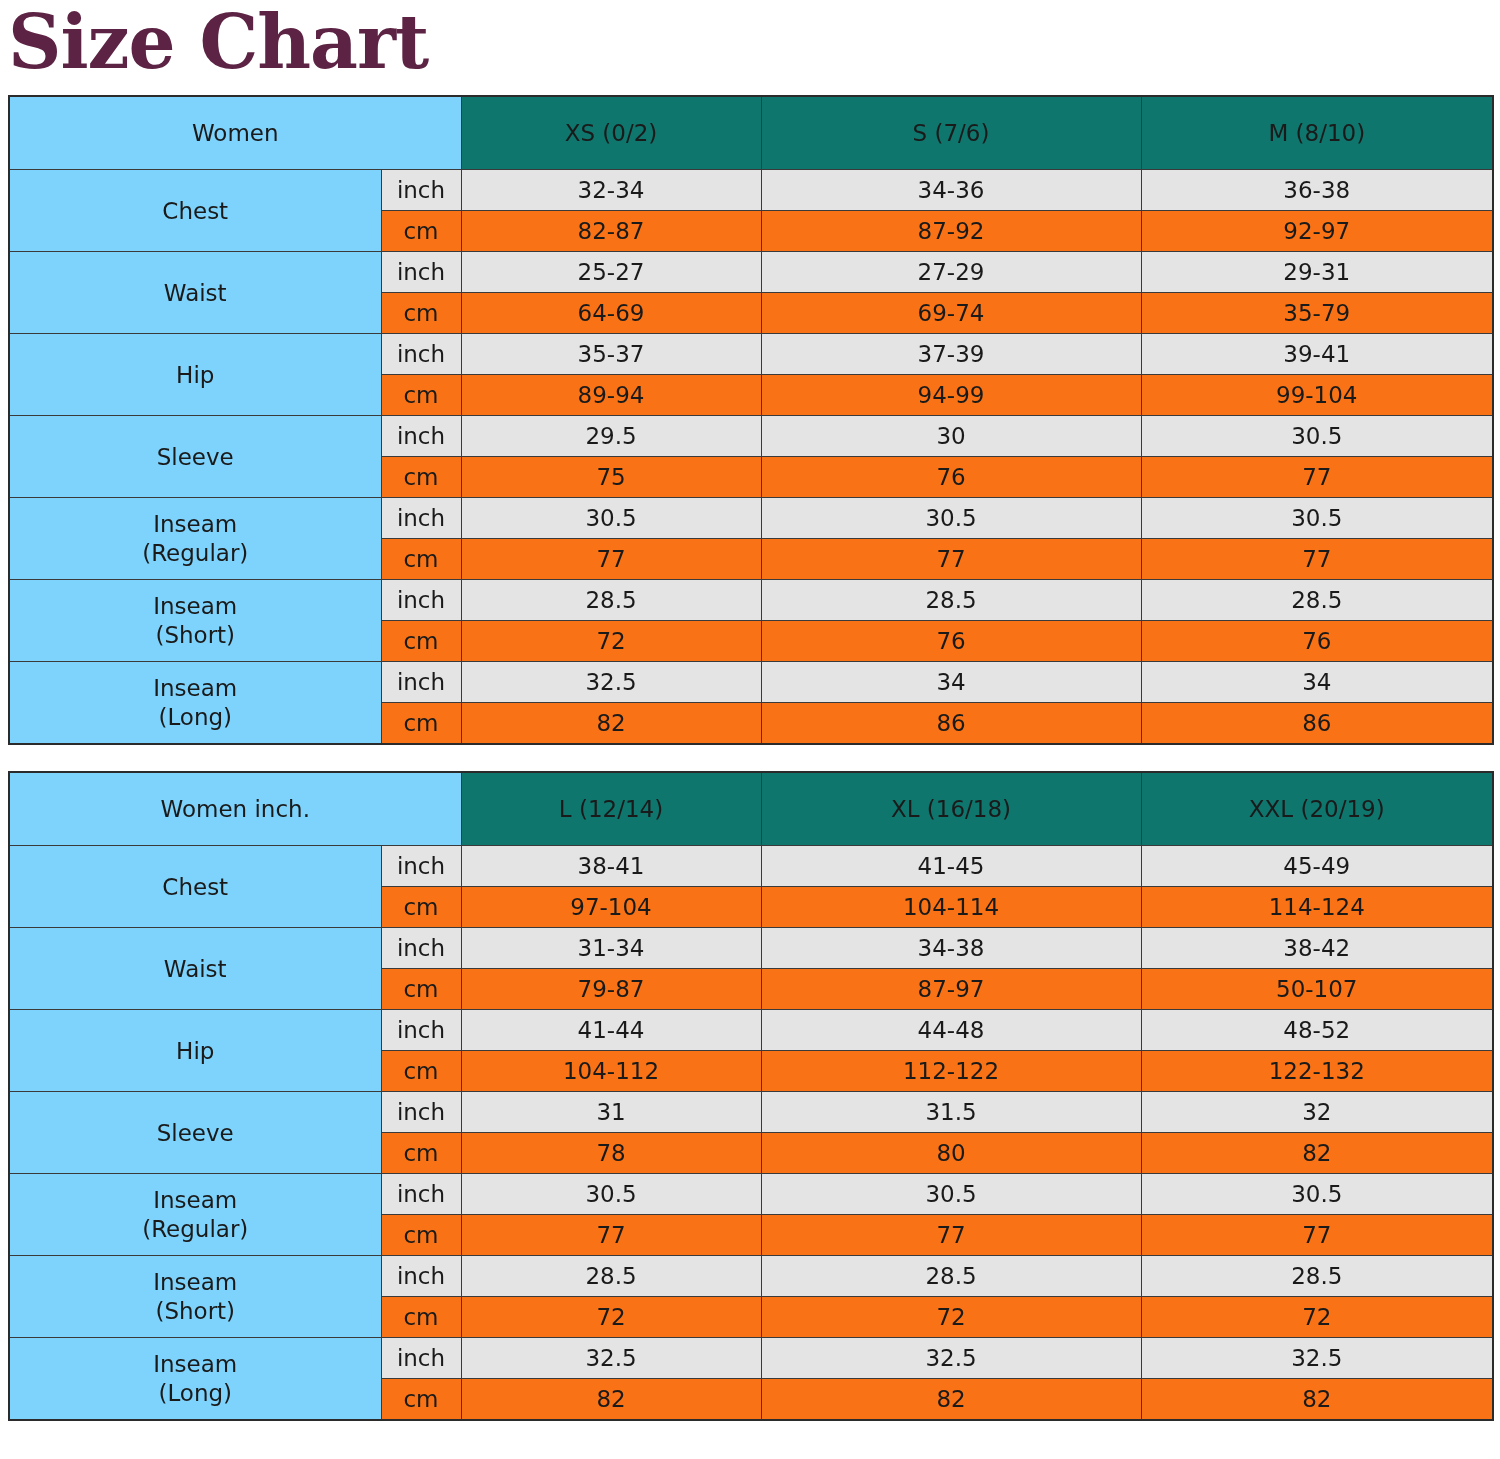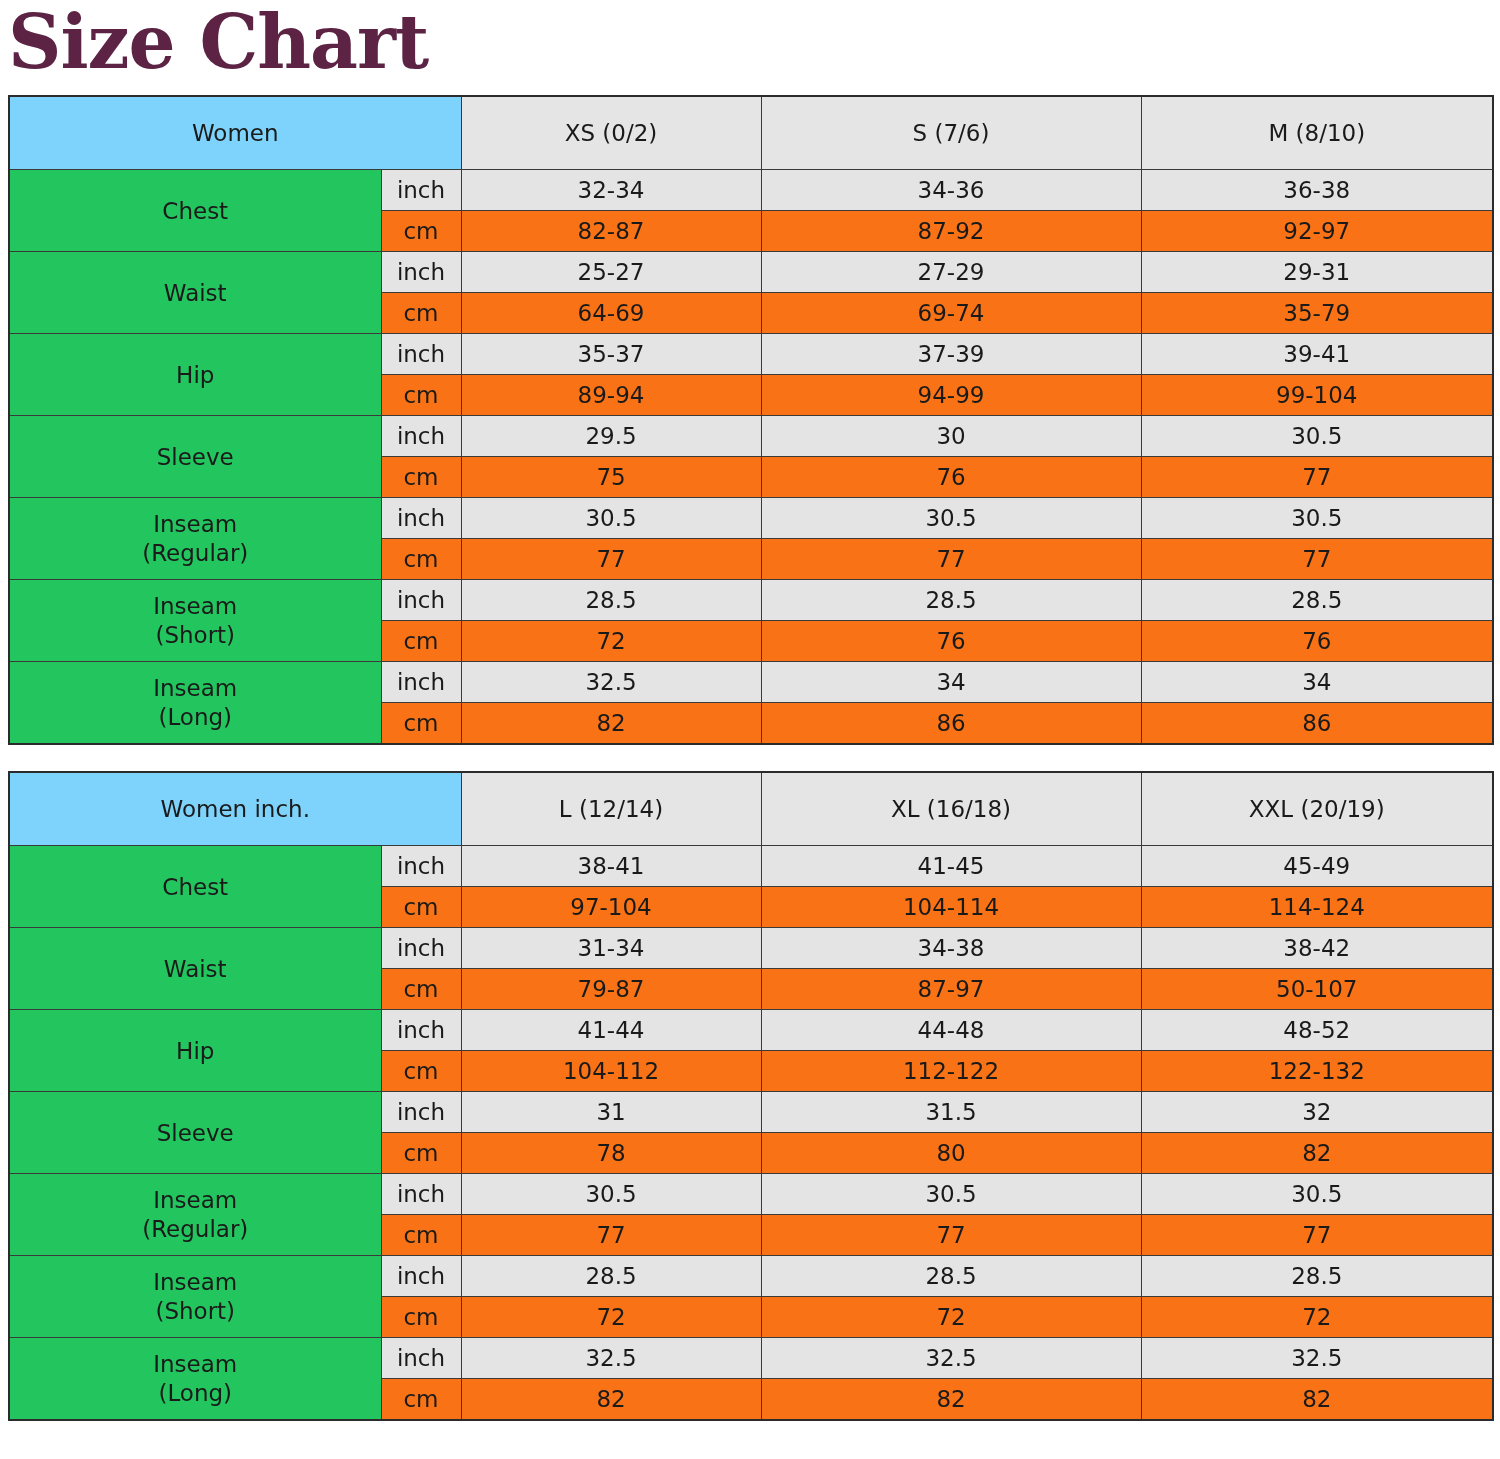--- a/index.html
+++ b/index.html
@@ -48,21 +48,21 @@
     text-align: center;
     vertical-align: middle;
   }
   .hdr-label {
     background: #7dd3fc;
     font-size: 25px;
     height: 72px;
     font-weight: normal;
   }
   .hdr-size {
-    background: #e5e5e5;
+    background: #0f766e;
     font-size: 25px;
     height: 72px;
     font-weight: normal;
   }
   .row-label {
     background: #ffffff;
     font-size: 25px;
     line-height: 1.25;
     padding: 2px 4px;
   }
@@ -79,21 +79,21 @@
     background: #e4e4e4;
     height: 40px;
   }
   tr.band-cm td {
     background: #f97316;
     height: 40px;
     text-align: center;
   }
   tr.band-inch td.row-label,
   tr.band-cm td.row-label {
-    background: #22c55e;
+    background: #7dd3fc;
   }
   
   col.c-label { width: 372px; }
   col.c-unit  { width: 80px; }
   col.c-v1    { width: 300px; }
   col.c-v2    { width: 380px; }
   col.c-v3    { width: 352px; }
 </style>
 </head>
 <body>

